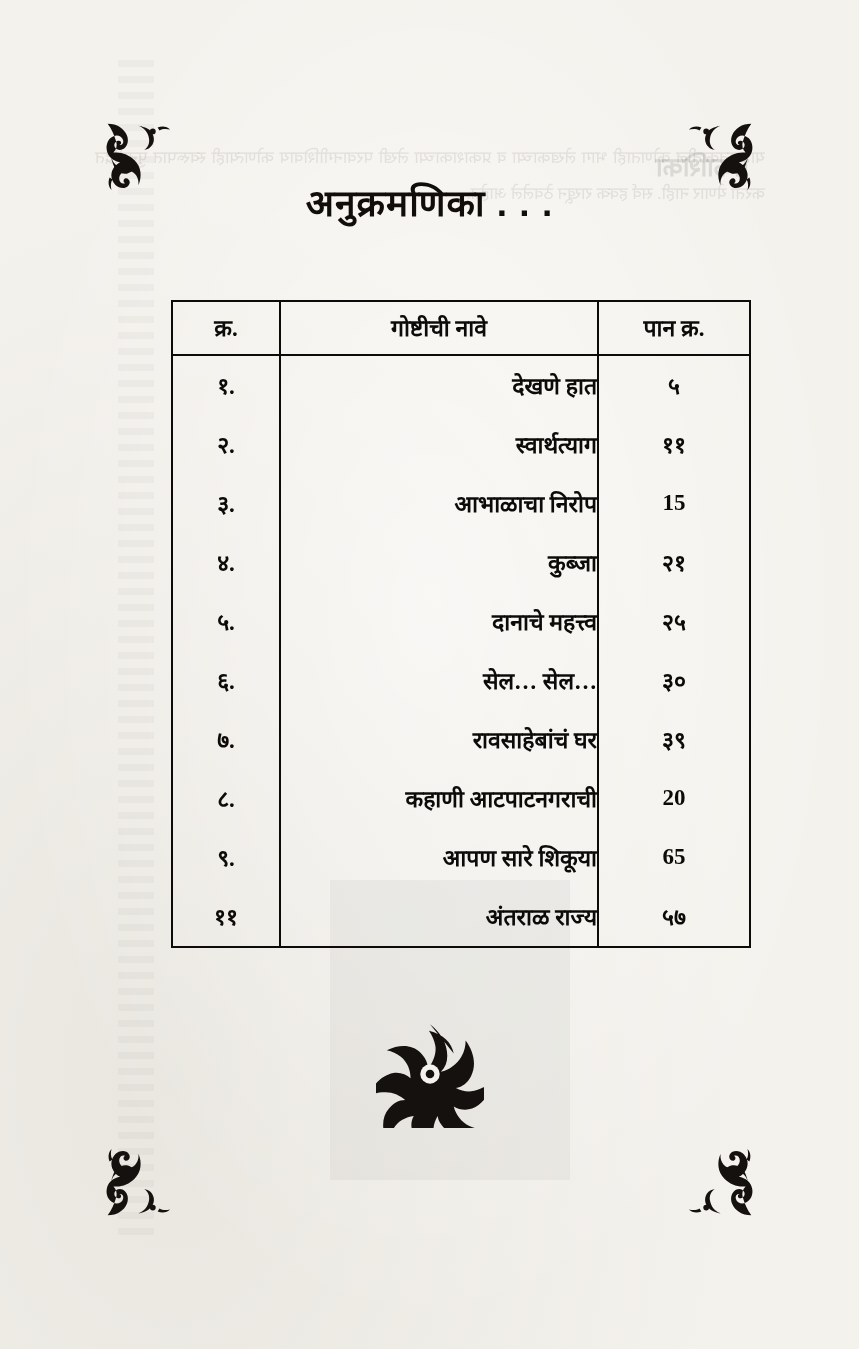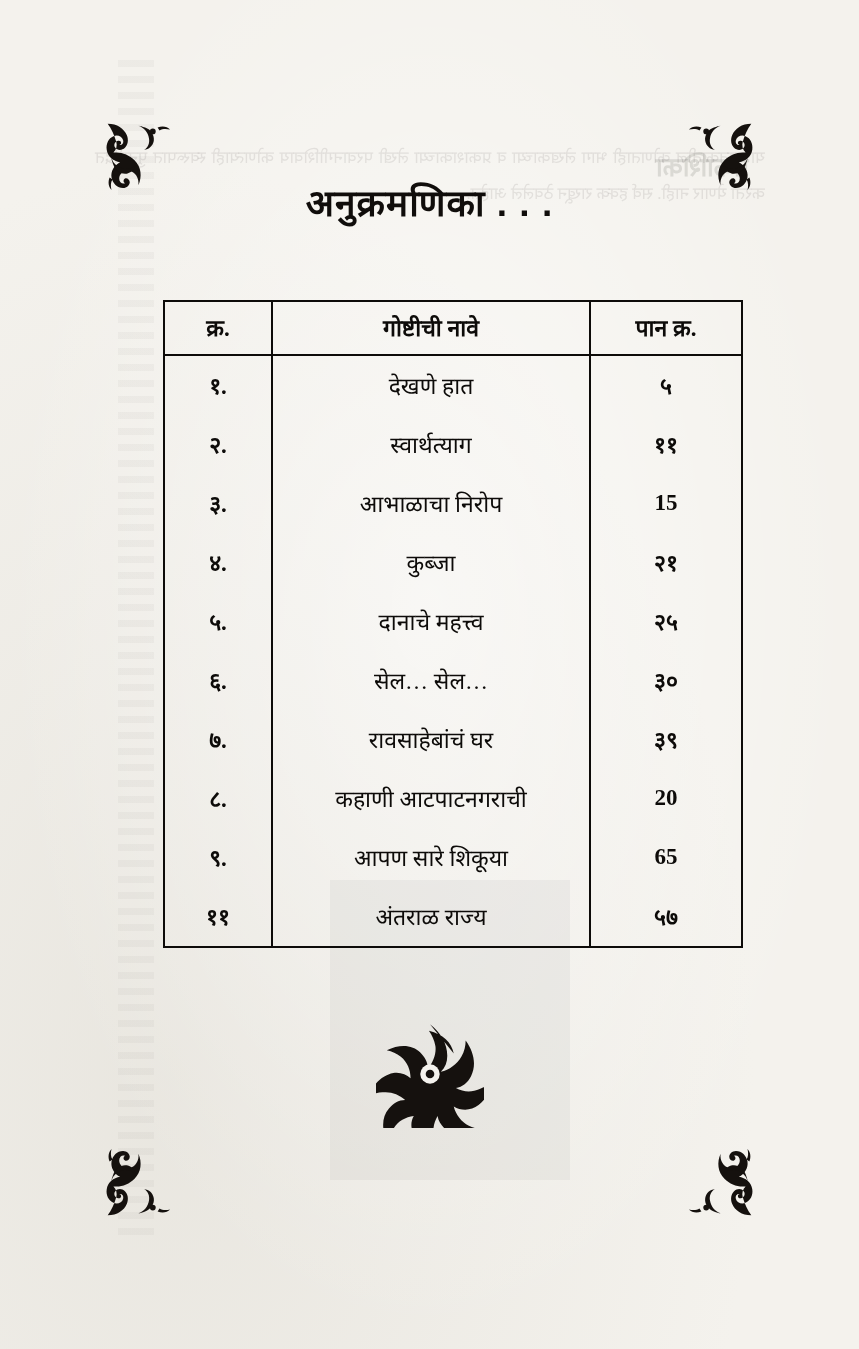--- a/index.html
+++ b/index.html
@@ -105,20 +105,21 @@
     position: absolute;
     left: 163px;
     top: 300px;
     width: 578px;
   }
   table.toc {
     border-collapse: collapse;
     width: 100%;
     table-layout: fixed;
     background: transparent;
+    margin-left: 8px;
   }
   table.toc, table.toc th, table.toc td {
     border: 2.5px solid #0d0b09;
   }
   table.toc th {
     font-family: "Liberation Serif", serif;
     font-size: 23px;
     font-weight: bold;
     color: #0d0b09;
     padding: 9px 0 11px 0;
@@ -131,21 +132,21 @@
     padding: 7px 0 8px 0;
     height: 44px;
     border-top: none;
     border-bottom: none;
   }
   col.c-num   { width: 108px; }
   col.c-title { width: 318px; }
   col.c-page  { width: 152px; }
 
   td.num  { text-align: center; font-weight: bold; }
-  td.title{ text-align: center; padding-left: 16px; font-weight: normal; }
+  td.title{ text-align: right; padding-left: 16px; font-weight: bold; }
   td.page { text-align: center; font-weight: bold; }
 
   tr.head th { border-bottom: 2.5px solid #0d0b09; }
 
   
   .flower {
     position: absolute;
     left: 50%;
     transform: translateX(-50%);
     top: 1020px;

